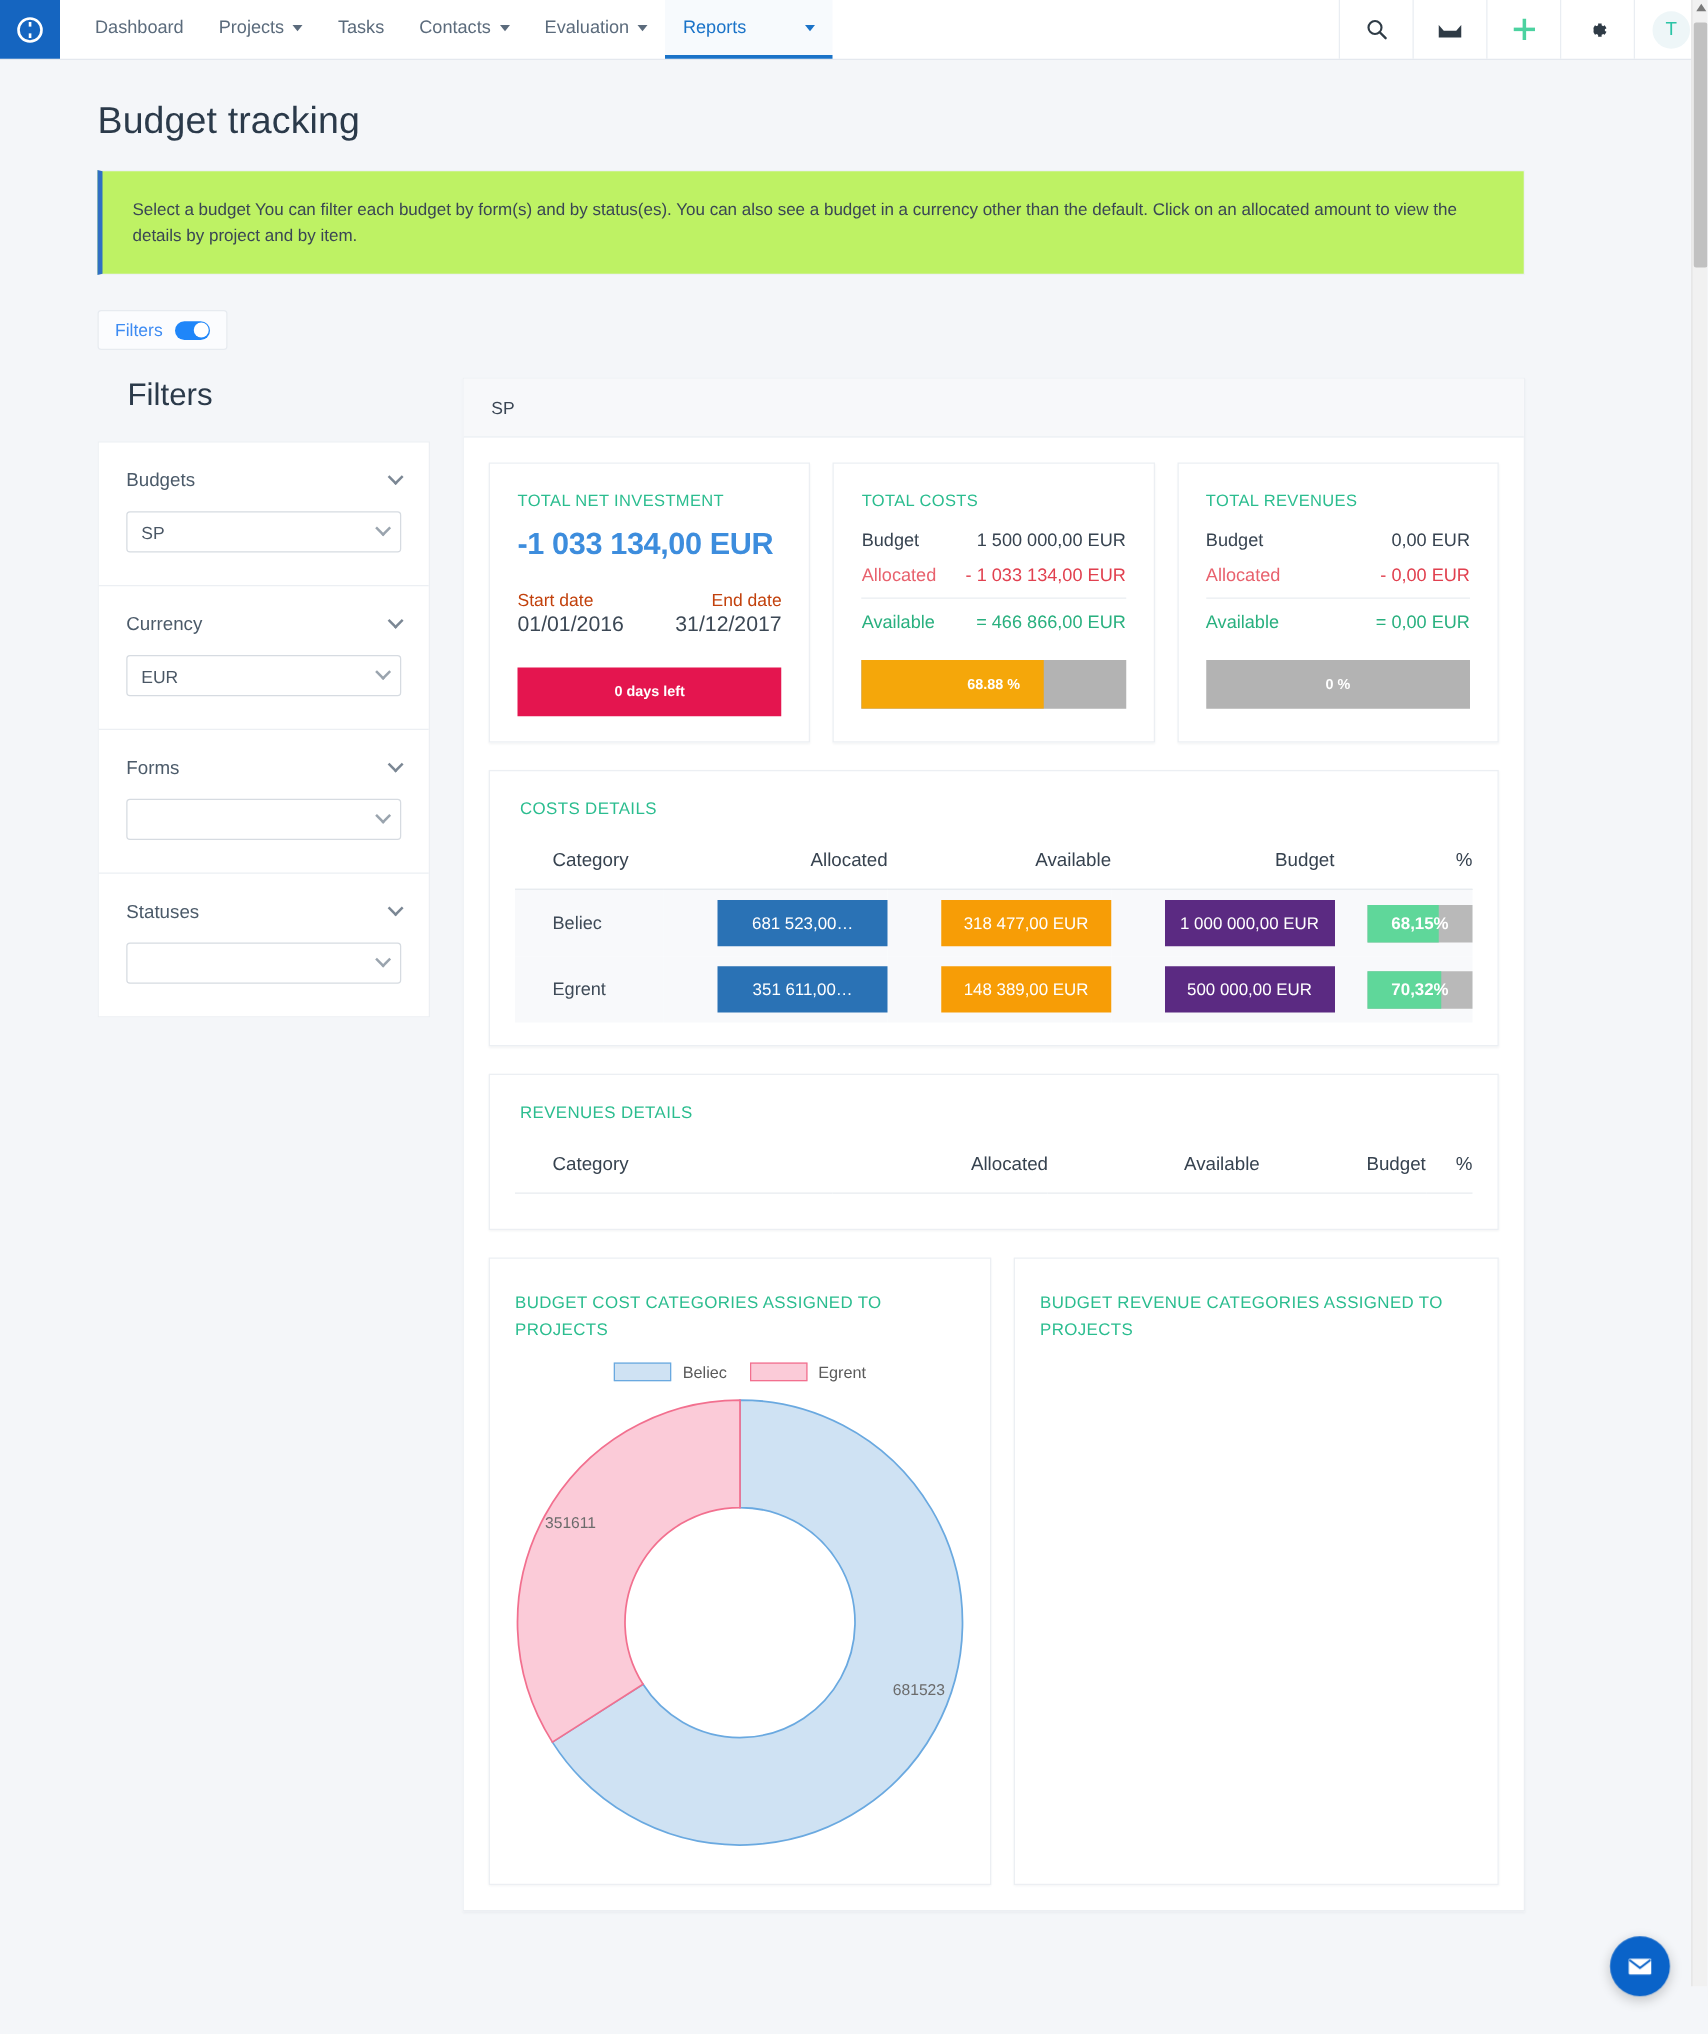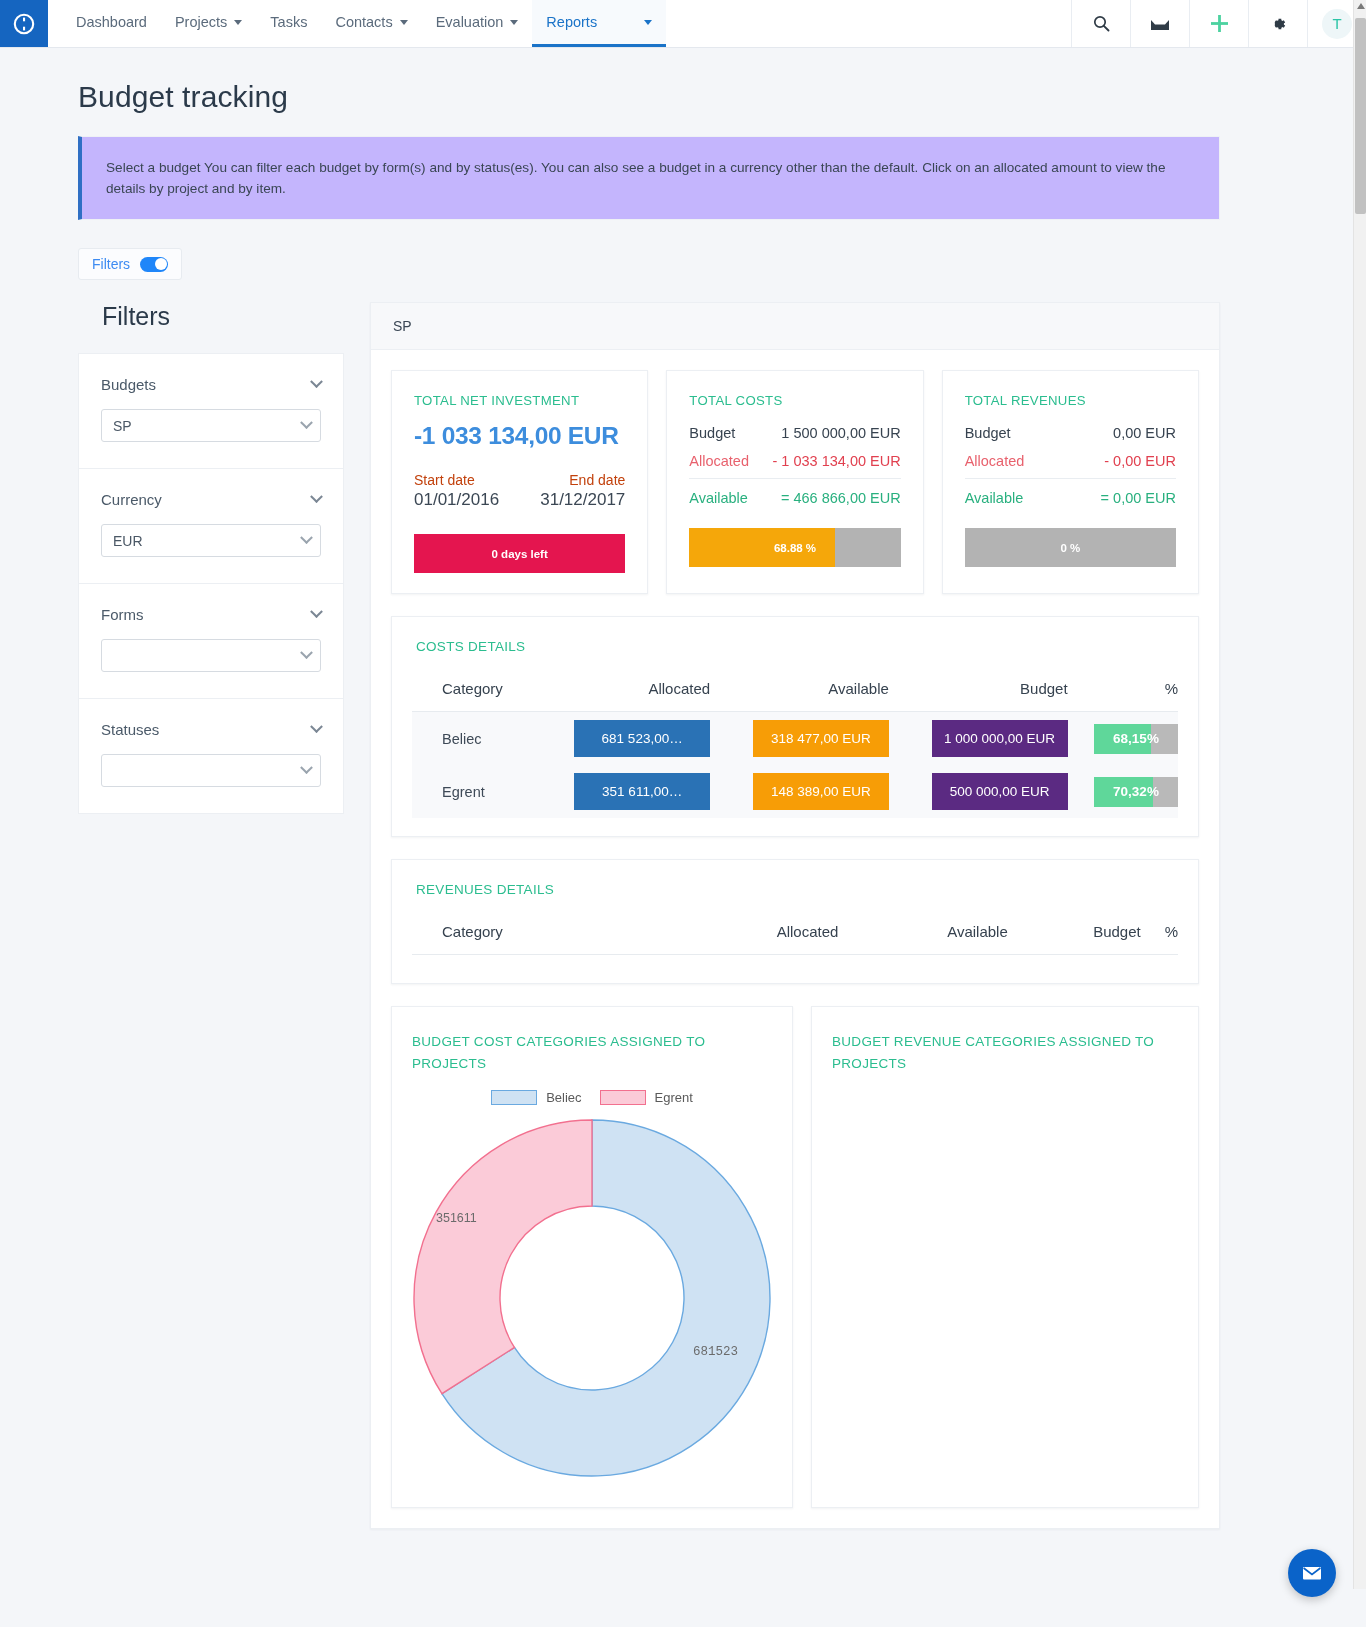--- a/index.html
+++ b/index.html
@@ -105,21 +105,21 @@
   .page { padding: 0 0 0 0; position: relative; }
   .page-title {
     font-size: 30px;
     font-weight: 400;
     color: #2b3a4a;
     padding: 32px 0 22px 78px;
     letter-spacing: 0.1px;
   }
   .alert {
     margin: 0 146px 0 78px;
-    background: #c4b5fd;
+    background: #bef264;
     border-left: 4px solid #2f6fc4;
     padding: 20px 24px;
     font-size: 13.6px;
     color: #3a4654;
     line-height: 1.55;
     border-top: 1px solid #eef1f5;
     border-right: 1px solid #eef1f5;
     border-bottom: 1px solid #eef1f5;
   }
   .filters-toggle-wrap { padding: 28px 0 0 78px; }
@@ -669,21 +669,21 @@
                 <span class="legend-box" id="lb1" style="background: rgb(251, 203, 216); border: 1px solid rgb(242, 112, 143);"></span>
                 <span class="legend-lbl">Egrent</span>
               </div>
             </div>
 
             <div class="donut-wrap">
               <svg id="donut" width="360" height="360" viewBox="0 0 360 360" aria-hidden="true">
                   <path d="M 180 2 A 178 178 0 1 1 29.91033426586077 275.6926968990547 L 102.42556602505162 229.45914671187097 A 92 92 0 1 0 180 88 Z" fill="#cfe2f3" stroke="#6aa9e0" stroke-width="1.4"></path>
                   <path d="M 29.91033426586077 275.6926968990547 A 178 178 0 0 1 179.99999999999997 2 L 179.99999999999997 88 A 92 92 0 0 0 102.42556602505162 229.45914671187097 Z" fill="#fbcbd8" stroke="#f2708f" stroke-width="1.4"></path>
                 </svg>
-              <span class="donut-lbl" id="dl0" style="right:34px; top:232px;font-family:Liberation Mono, monospace;">681523</span>
+              <span class="donut-lbl" id="dl0" style="right:16px; top:232px;">681523</span>
               <span class="donut-lbl" id="dl1" style="left:24px; top:98px;">351611</span>
             </div>
           </div>
 
           <div class="chart-card">
             <div class="chart-title">BUDGET REVENUE CATEGORIES ASSIGNED TO PROJECTS</div>
           </div>
 
         </div>
 

